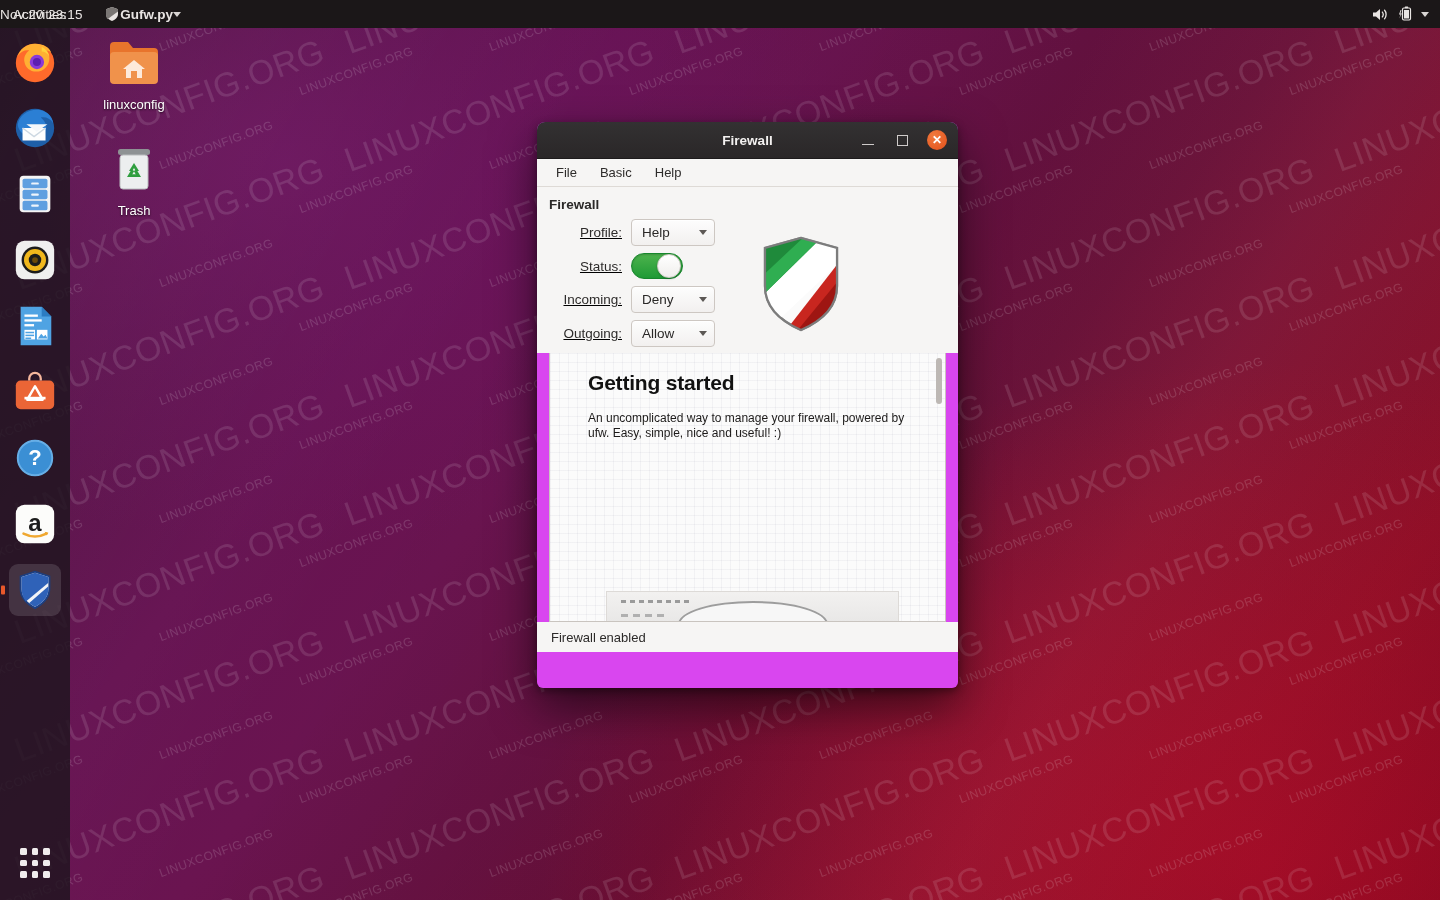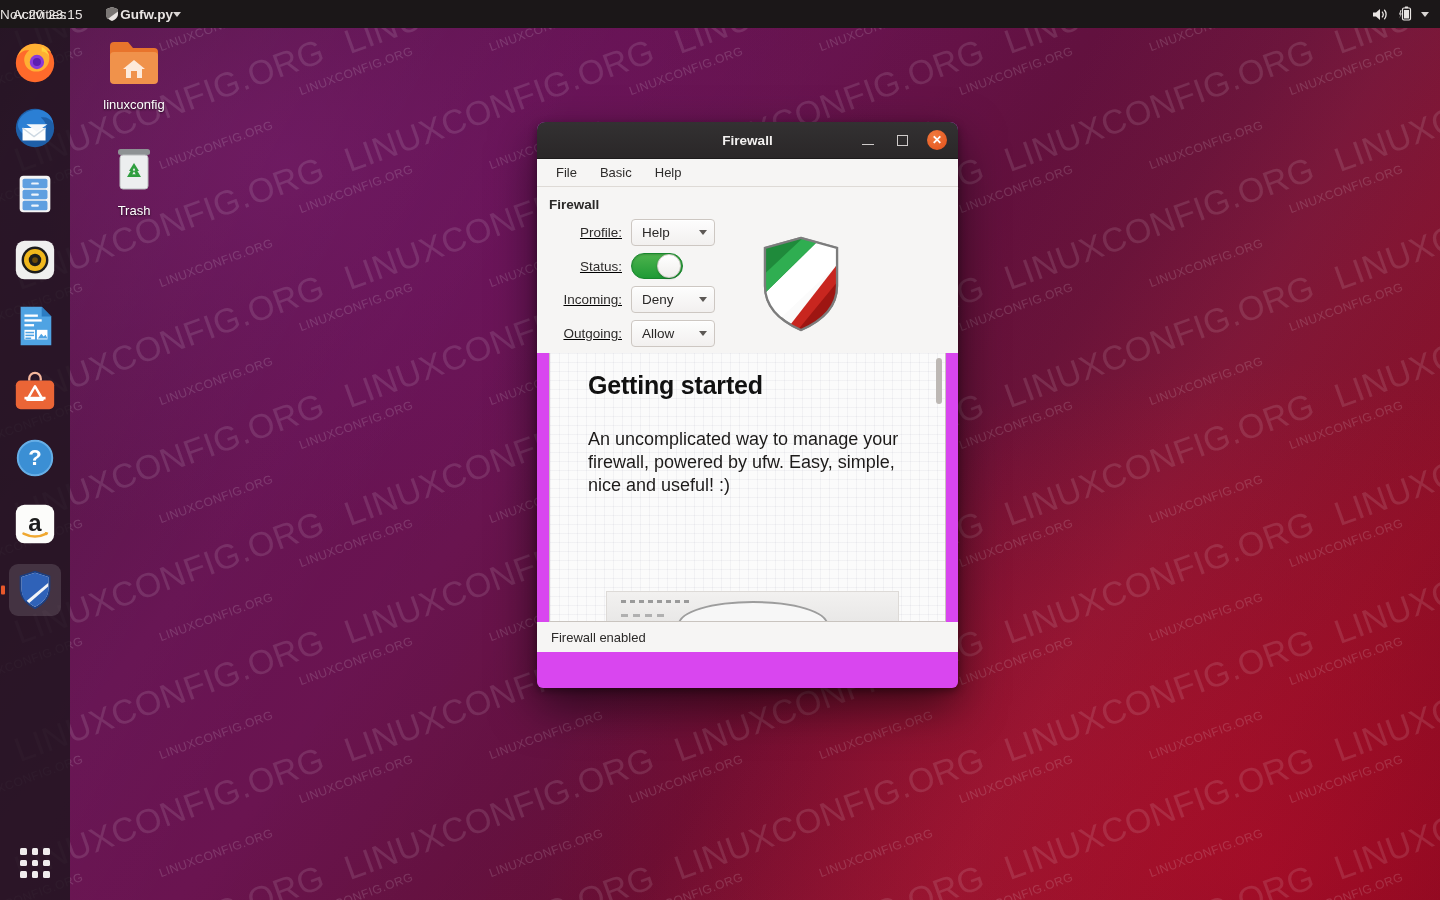--- a/index.html
+++ b/index.html
@@ -191,23 +191,23 @@
     position: relative; overflow: hidden;
   }
   #content .grid-bg {
     position: absolute; inset: 0;
     background-image:
       linear-gradient(rgba(120,120,150,0.07) 1px, transparent 1px),
       linear-gradient(90deg, rgba(120,120,150,0.07) 1px, transparent 1px);
     background-size: 9px 9px;
   }
   #content .doc { position: relative; padding: 18px 34px 0 38px; }
-  #content h1 { font-size: 25px; font-weight: bold; color: #111; letter-spacing: -0.2px; }
+  #content h1 { font-size: 21px; font-weight: bold; color: #111; letter-spacing: -0.2px; }
   #content h2 { font-size: 18px; font-weight: bold; color: #111; margin-top: 22px; }
-  #content p { font-size: 18px; color: #1d1b1a; line-height: 1.28; margin-top: 28px; }
+  #content p { font-size: 12px; color: #1d1b1a; line-height: 1.28; margin-top: 16px; }
   #scrollbar {
     position: absolute; right: 3px; top: 5px; width: 6px; height: 258px;
     background: transparent;
   }
   #scrollbar .thumb {
     width: 6px; height: 46px; border-radius: 3px; background: #bdb8b4;
   }
   #clipped-shot {
     position: absolute; left: 56px; right: 46px; bottom: 0; height: 30px;
     background: linear-gradient(#f2f1f0,#e9e8e7);

